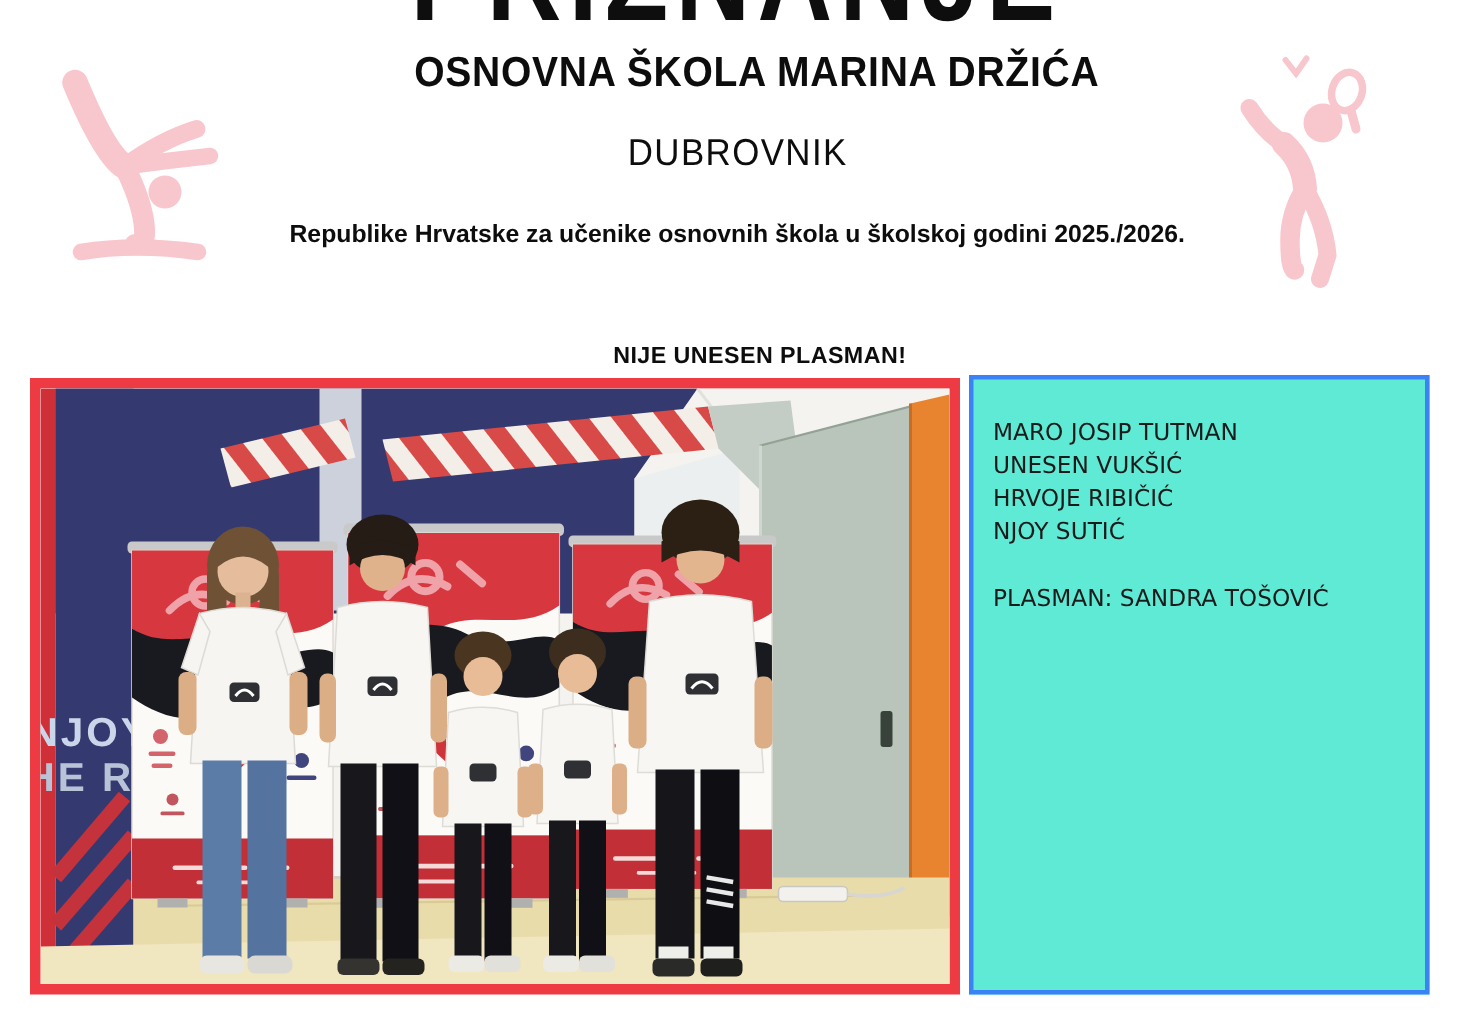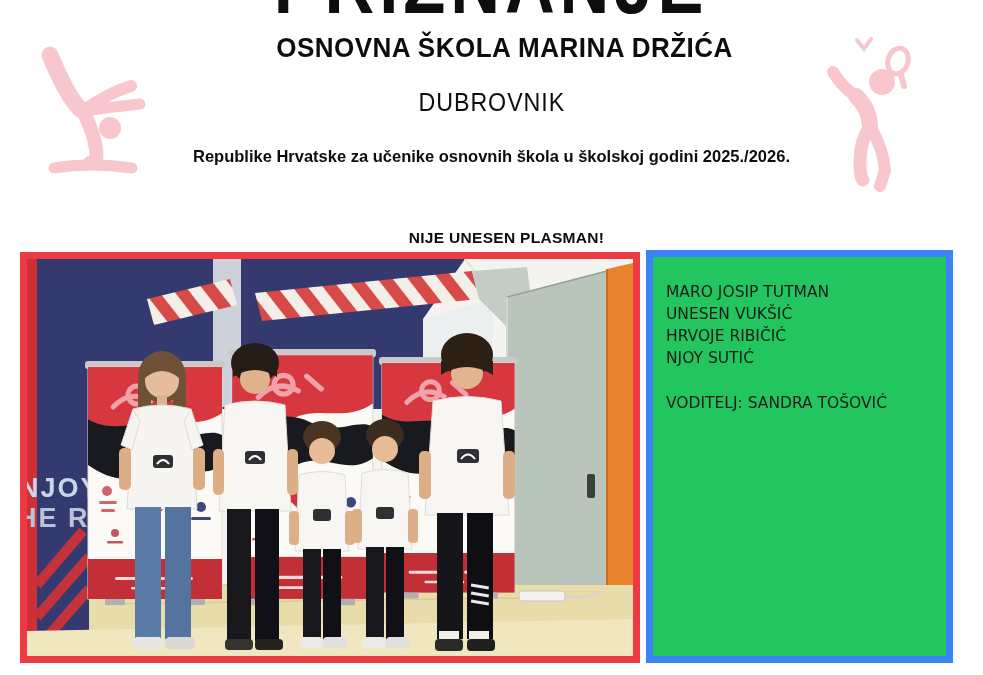--- a/index.html
+++ b/index.html
@@ -37,21 +37,21 @@
   .deco-left{position:absolute;left:30px;top:45px;z-index:0}
   .deco-right{position:absolute;left:813px;top:30px;z-index:0}
   
   .photo-frame{
     position:absolute;left:20px;top:252px;width:606px;height:397px;
     border:7px solid #ee3a43;background:#fff;z-index:2;
   }
   .photo-frame svg{display:block}
   .names-panel{
     position:absolute;left:646px;top:250px;width:307px;height:413px;
-    border:7px solid #3b82f6;background:#22c55e;box-sizing:border-box;
+    border:3px solid #3b82f6;background:#5eead4;box-sizing:border-box;
     padding:24px 8px 0 13px;z-index:2;
   }
   .player,.coach{
     font-family:"DejaVu Sans","Liberation Sans",sans-serif;
     font-size:15.5px;line-height:22px;color:#1b1b1b;white-space:nowrap;
   }
   .coach{margin-top:23px}
 </style>
 </head>
 <body>
@@ -275,16 +275,16 @@
         </g>
       </g>
     </svg>
   </div>
 
   <div class="names-panel">
     <div class="player">MARO JOSIP TUTMAN</div>
     <div class="player">UNESEN VUKŠIĆ</div>
     <div class="player">HRVOJE RIBIČIĆ</div>
     <div class="player">NJOY SUTIĆ</div>
-    <div class="coach">VODITELJ: SANDRA TOŠOVIĆ</div>
+    <div class="coach">PLASMAN: SANDRA TOŠOVIĆ</div>
   </div>
 
 </div>
 
 </body></html>

